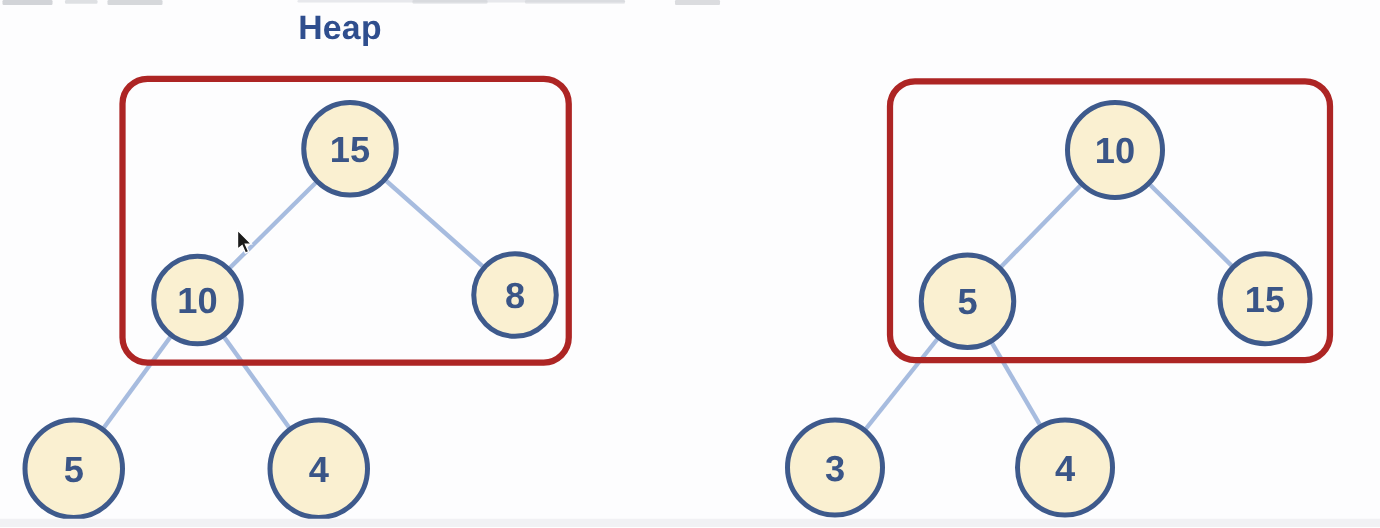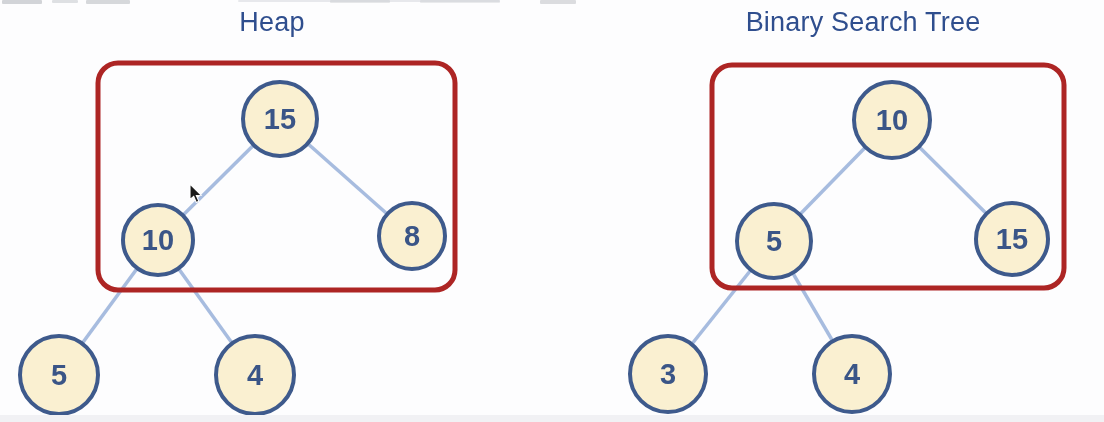--- a/index.html
+++ b/index.html
@@ -11,21 +11,21 @@
     overflow: hidden;
     font-family: "Liberation Sans", sans-serif;
   }
   .tree-title {
     position: absolute;
     top: 5px;
     height: 34px;
     line-height: 34px;
     text-align: center;
     font-size: 27px;
-    font-weight: normal;
+    font-weight: bold;
     letter-spacing: 0.2px;
     color: #2f4e8e;
     user-select: none;
   }
   .tree-title.left  { left: 96px;  width: 352px; }
   .tree-title.right { left: 712px; width: 302px; }
   #diagram { position: absolute; left: 0; top: 0; }
   .artifact { position: absolute; border-radius: 1px; pointer-events: none; }
   .bottom-strip {
     position: absolute;
@@ -43,21 +43,20 @@
   <div class="artifact" style="left:2px;top:0;width:40px;height:4px;background:#a7abb2;opacity:.5;"></div>
   <div class="artifact" style="left:52px;top:0;width:26px;height:3px;background:#b9bdc3;opacity:.45;"></div>
   <div class="artifact" style="left:86px;top:0;width:44px;height:4px;background:#a7abb2;opacity:.45;"></div>
   <div class="artifact" style="left:238px;top:0;width:262px;height:2px;background:#d9dbdf;opacity:.6;"></div>
   <div class="artifact" style="left:330px;top:0;width:60px;height:3px;background:#c2c5cb;opacity:.4;"></div>
   <div class="artifact" style="left:420px;top:0;width:80px;height:3px;background:#c2c5cb;opacity:.35;"></div>
   <div class="artifact" style="left:540px;top:0;width:36px;height:4px;background:#a7abb2;opacity:.4;"></div>
 
   <div class="tree-title left">Heap</div>
 
-  <div class="tree-title right">Binary Search Tree</div>
 
   <svg id="diagram" width="1104" height="422">
       <g>
         <line x1="280" y1="119" x2="158" y2="240" stroke="#a7bcdf" stroke-width="3.5"></line>
         <line x1="280" y1="119" x2="412" y2="236" stroke="#a7bcdf" stroke-width="3.5"></line>
         <line x1="158" y1="240" x2="59" y2="375" stroke="#a7bcdf" stroke-width="3.5"></line>
         <line x1="158" y1="240" x2="255" y2="375" stroke="#a7bcdf" stroke-width="3.5"></line>
         <rect x="98" y="63" width="357" height="227" rx="20" ry="20" fill="none" stroke="#ad2524" stroke-width="5"></rect>
         <circle cx="280" cy="119" r="37" fill="#faf0d1" stroke="#3e5a8c" stroke-width="4"></circle>
         <text x="280" y="119" text-anchor="middle" dy="0.36em" fill="#3a5587" font-family="&quot;Liberation Sans&quot;, sans-serif" font-size="29" font-weight="bold">15</text>

